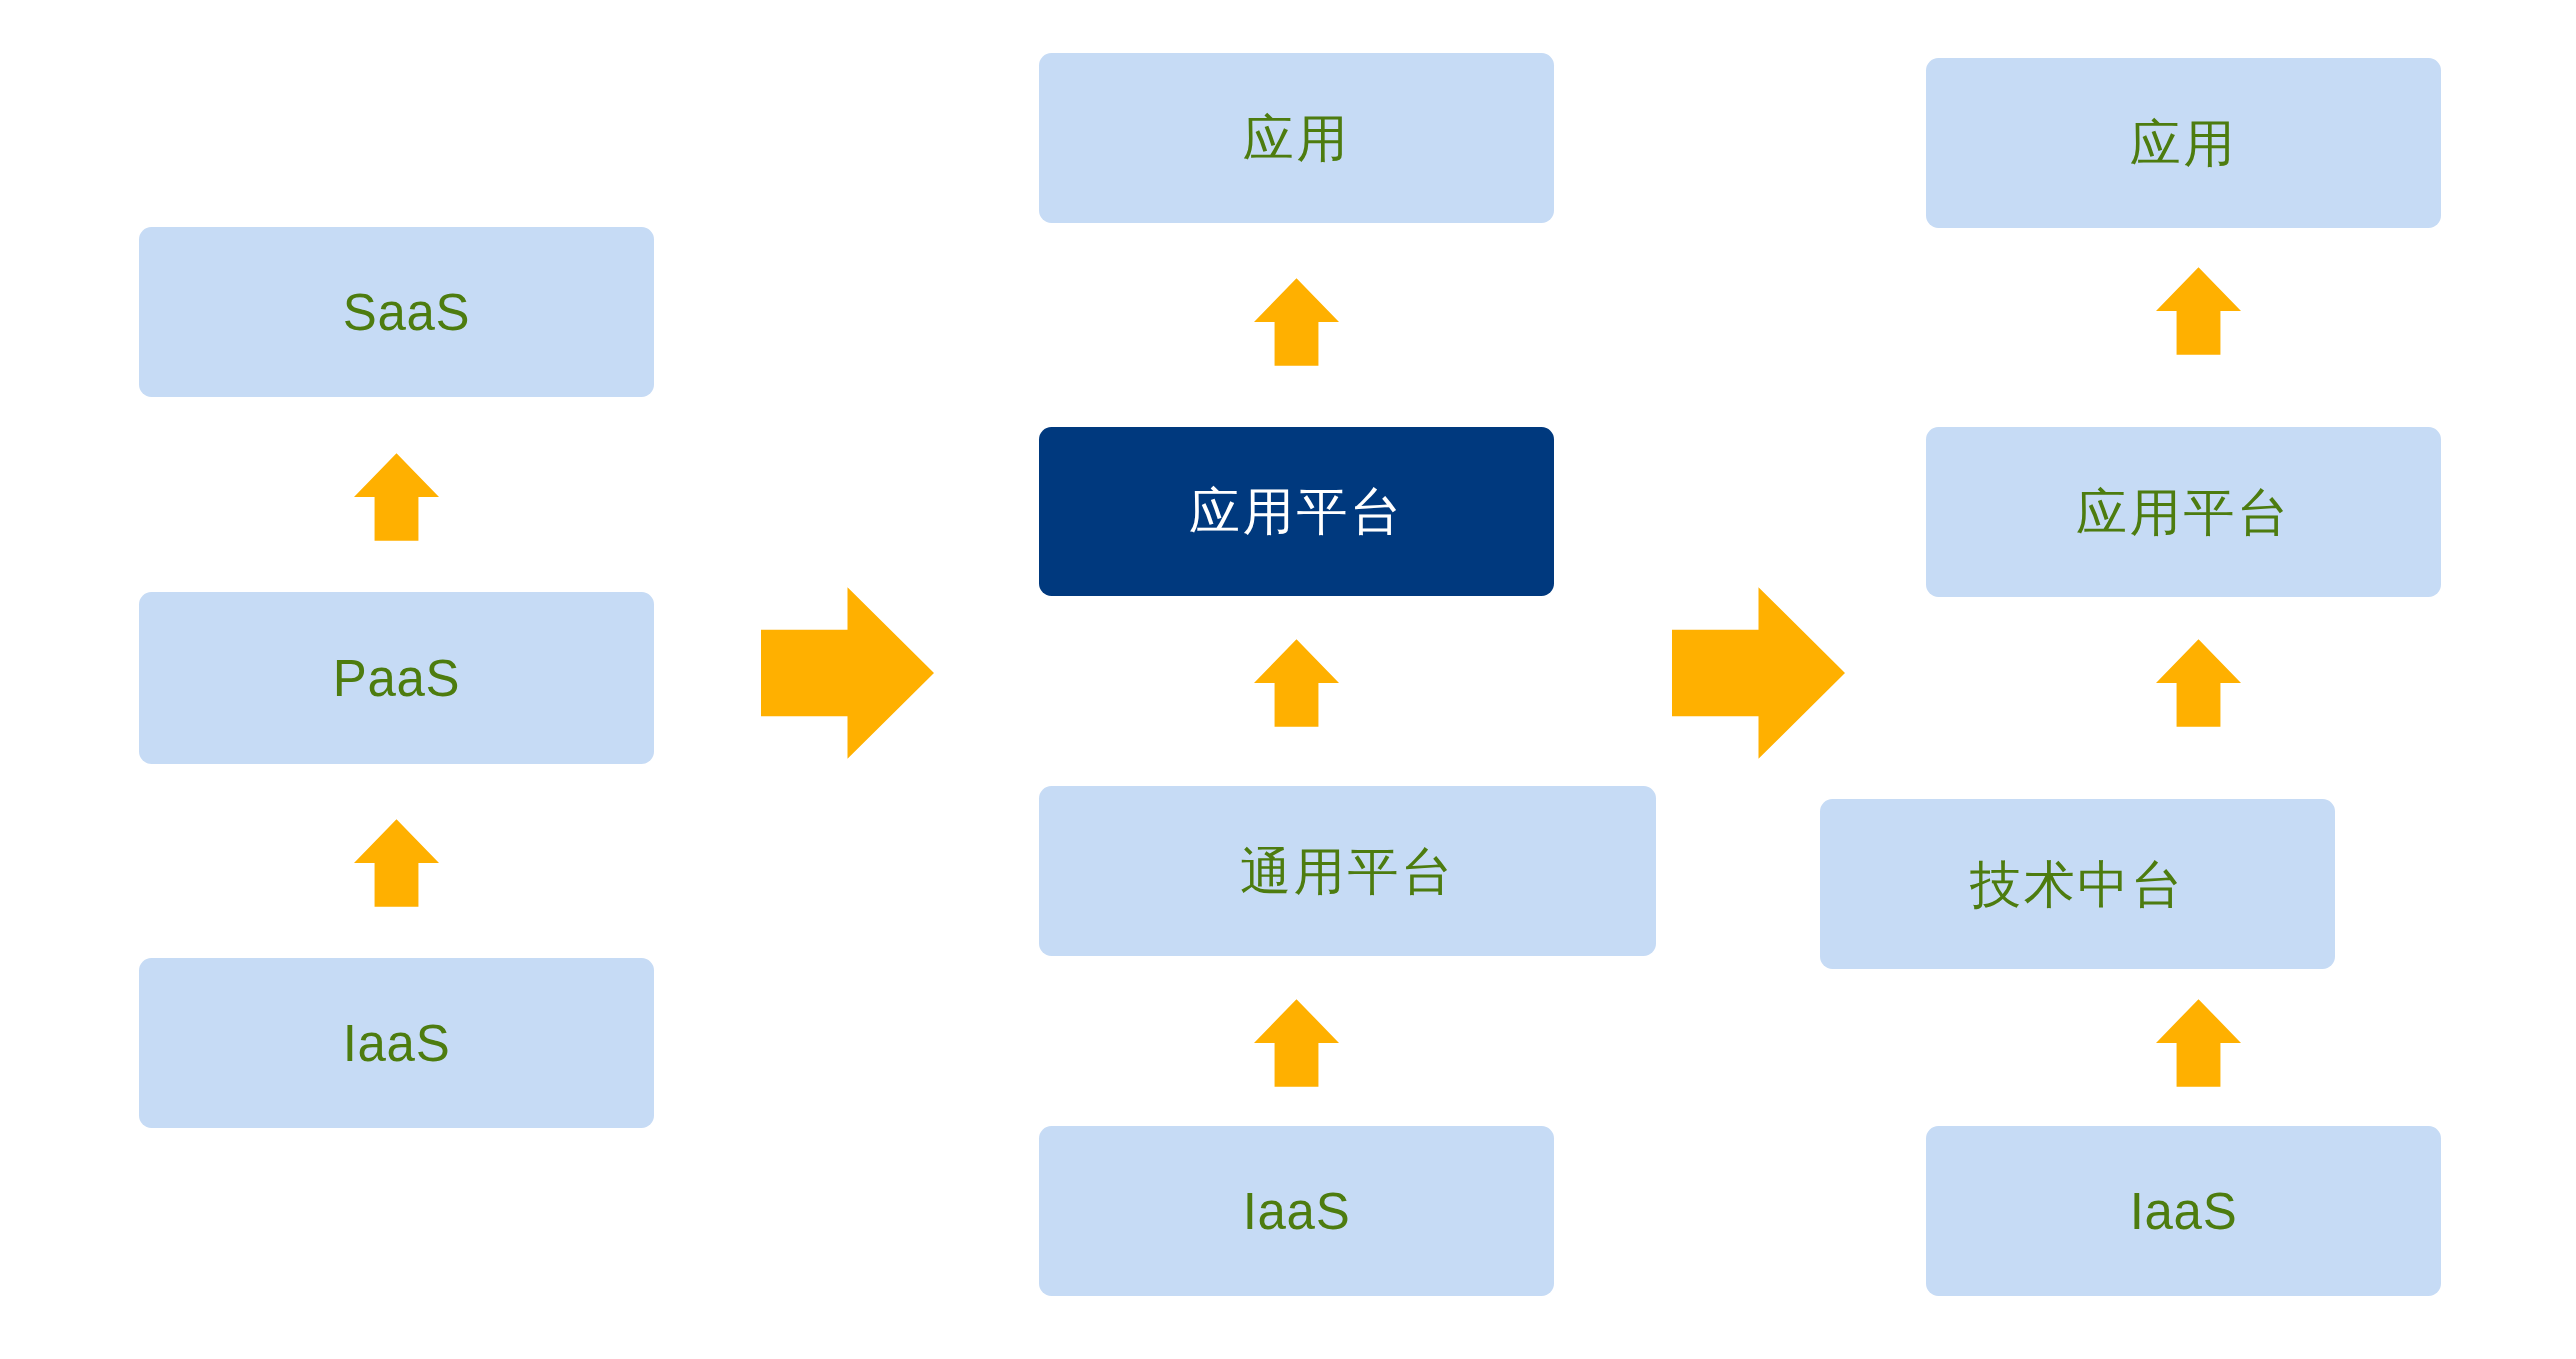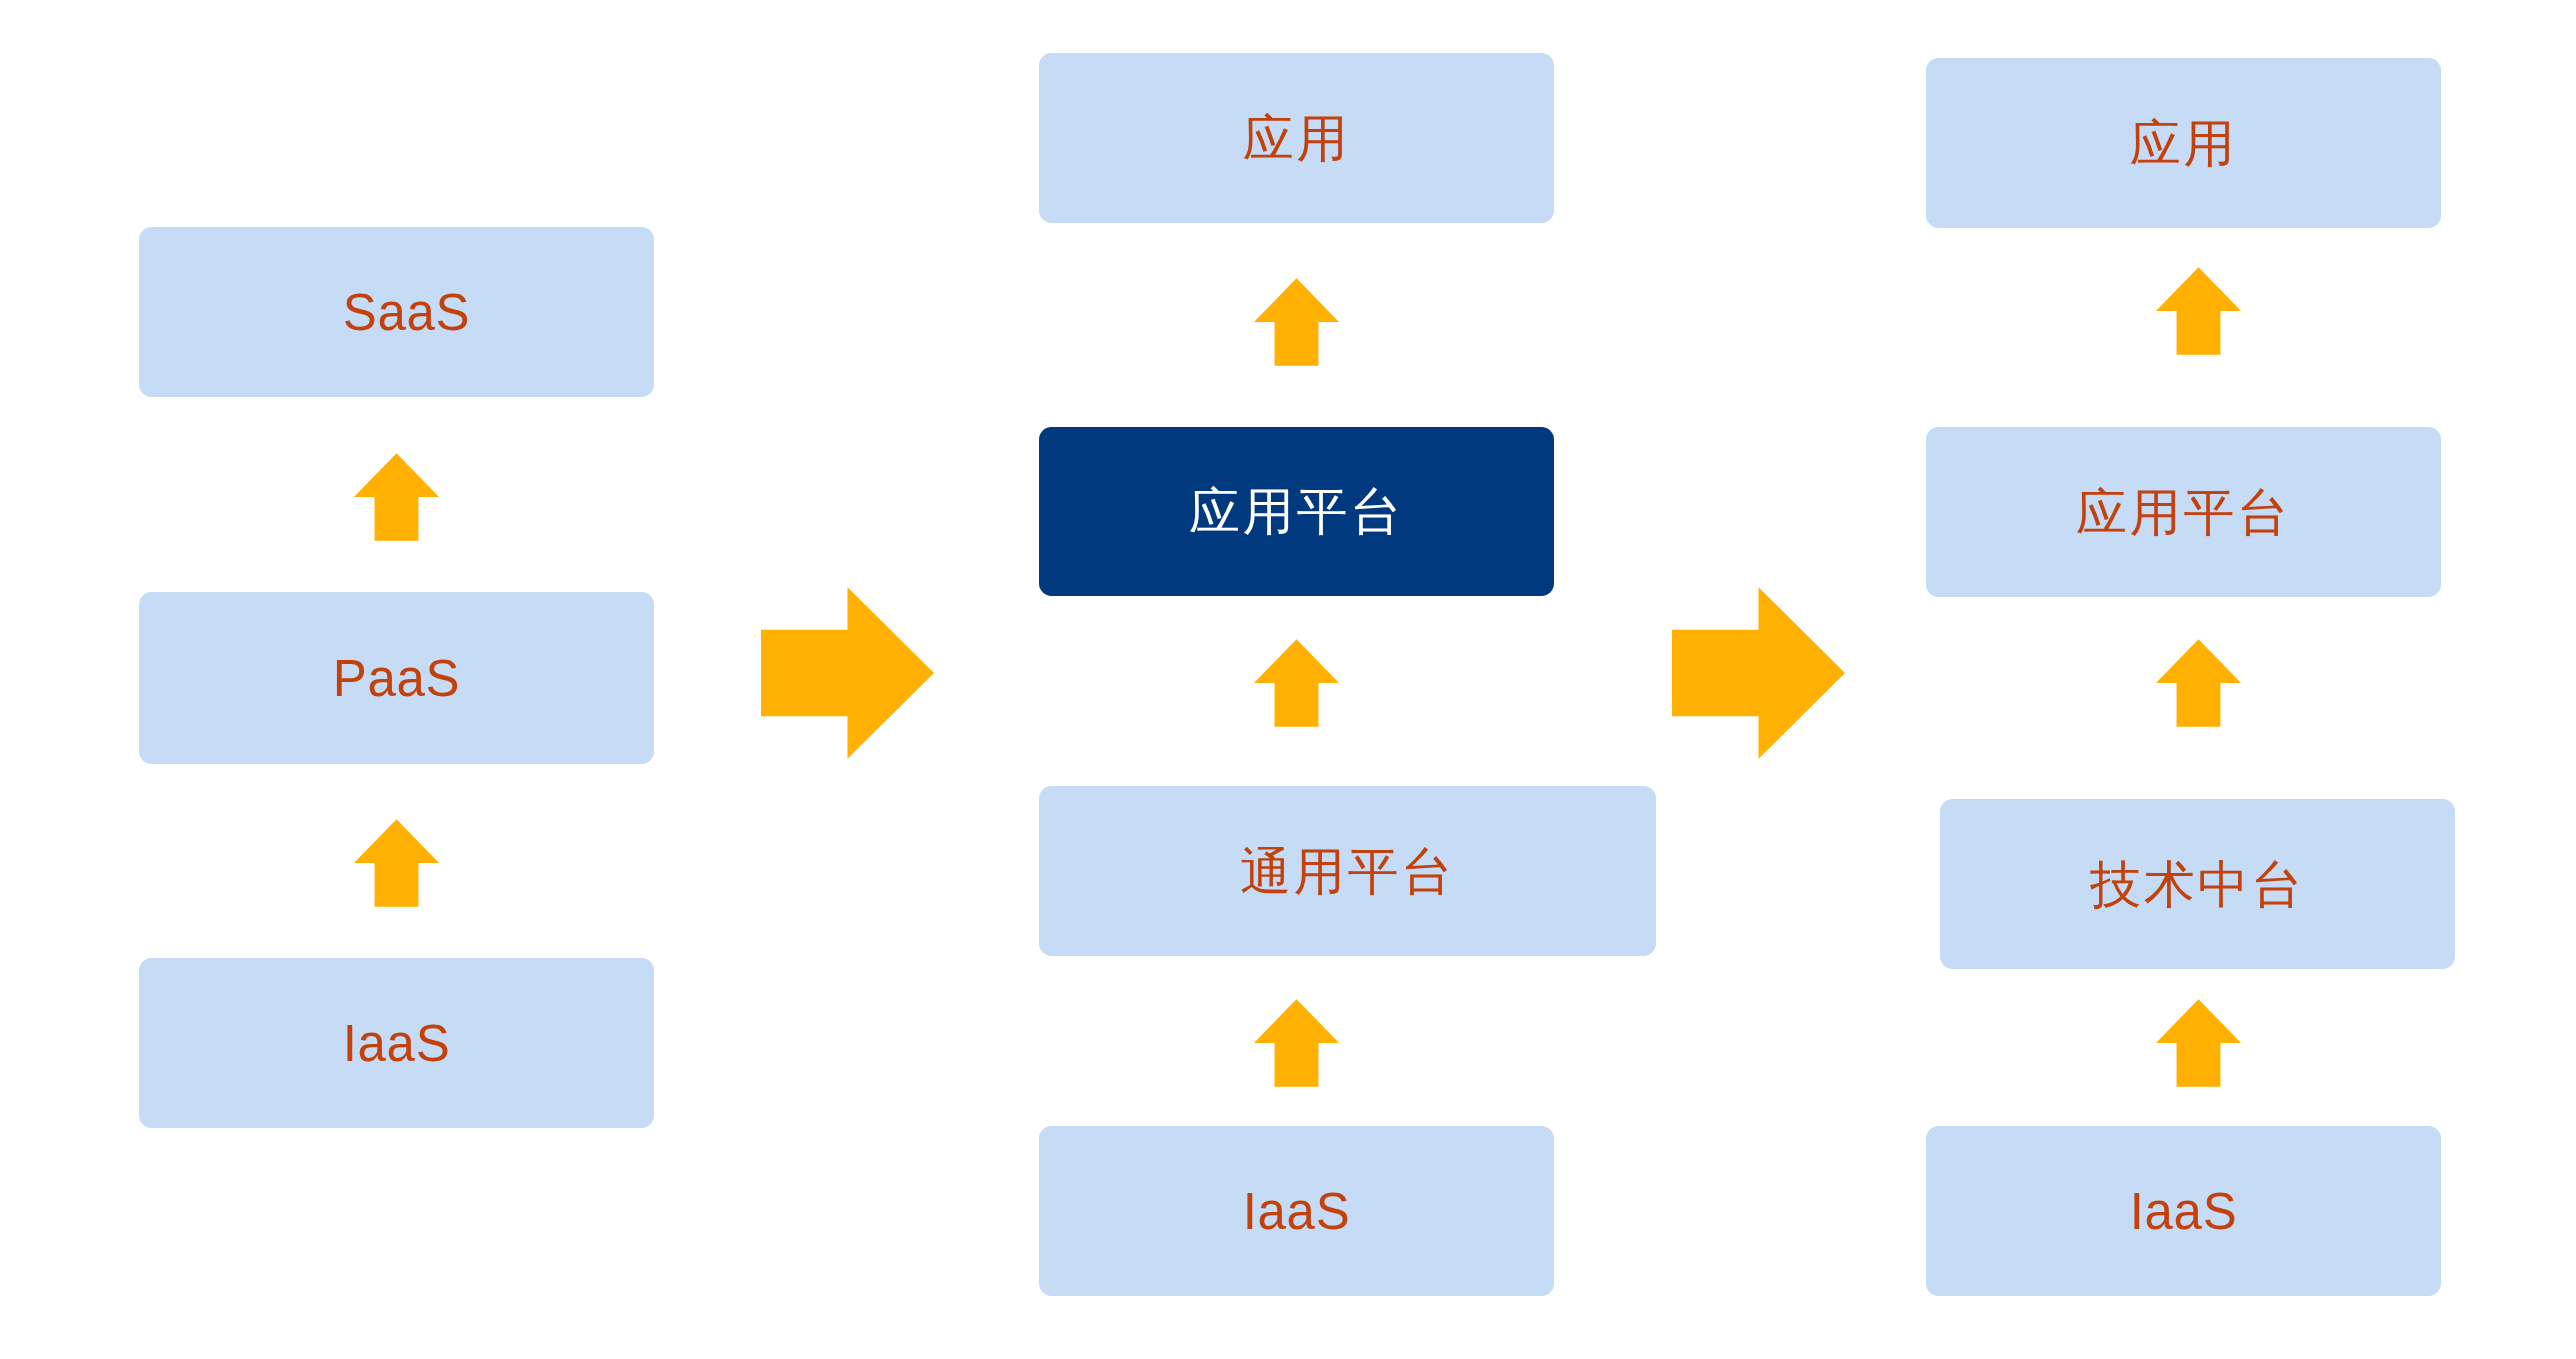--- a/index.html
+++ b/index.html
@@ -33,21 +33,21 @@
   .layer-box.dark {
     background: #00397e;
   }
   .layer-label {
     font-size: 51px;
     line-height: 1;
     letter-spacing: 0.7px;
     white-space: nowrap;
   }
   .layer-box.light .layer-label {
-    color: #c2410c;
+    color: #4d7c0f;
   }
   .layer-box.dark .layer-label {
     color: #ffffff;
   }
   .layer-label.cjk {
     letter-spacing: 2.7px;
   }
 
   
   .up-arrow {
@@ -152,21 +152,21 @@
   <div class="layer-box light" style="left:1926px; top:427px; width:515px; height:170px;">
     <span class="layer-label cjk">应用平台</span>
   </div>
 
   <div class="up-arrow" style="left:2156px; top:639px; width:85px; height:88px;">
     <svg viewBox="0 0 124 128" xmlns="http://www.w3.org/2000/svg" aria-hidden="true">
       <polygon points="62,0 124,64 94,64 94,128 30,128 30,64 0,64" fill="#ffb000"></polygon>
     </svg>
   </div>
 
-  <div class="layer-box light" style="left:1940px; top:799px; width:515px; height:170px;">
+  <div class="layer-box light" style="left:1820px; top:799px; width:515px; height:170px;">
     <span class="layer-label cjk">技术中台</span>
   </div>
 
   <div class="up-arrow" style="left:2156px; top:999px; width:85px; height:88px;">
     <svg viewBox="0 0 124 128" xmlns="http://www.w3.org/2000/svg" aria-hidden="true">
       <polygon points="62,0 124,64 94,64 94,128 30,128 30,64 0,64" fill="#ffb000"></polygon>
     </svg>
   </div>
 
   <div class="layer-box light" style="left:1926px; top:1126px; width:515px; height:170px;">

